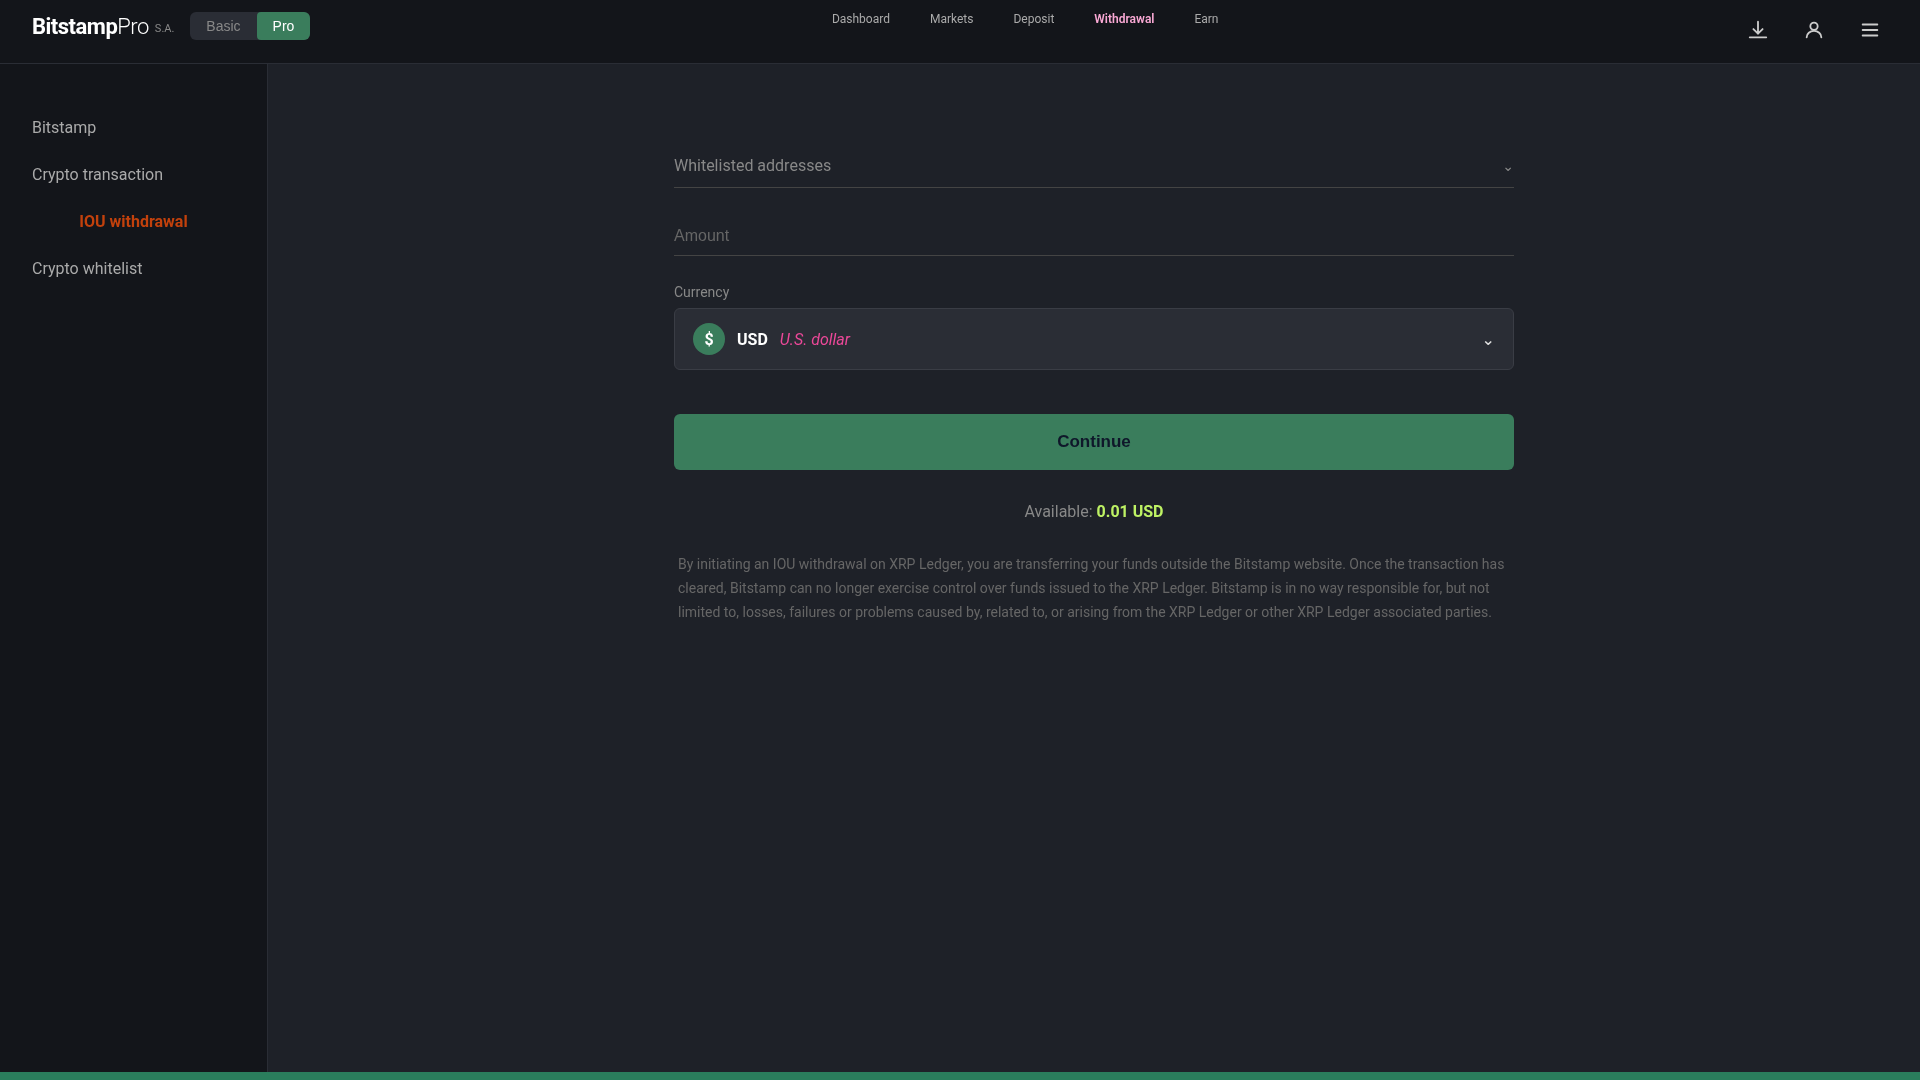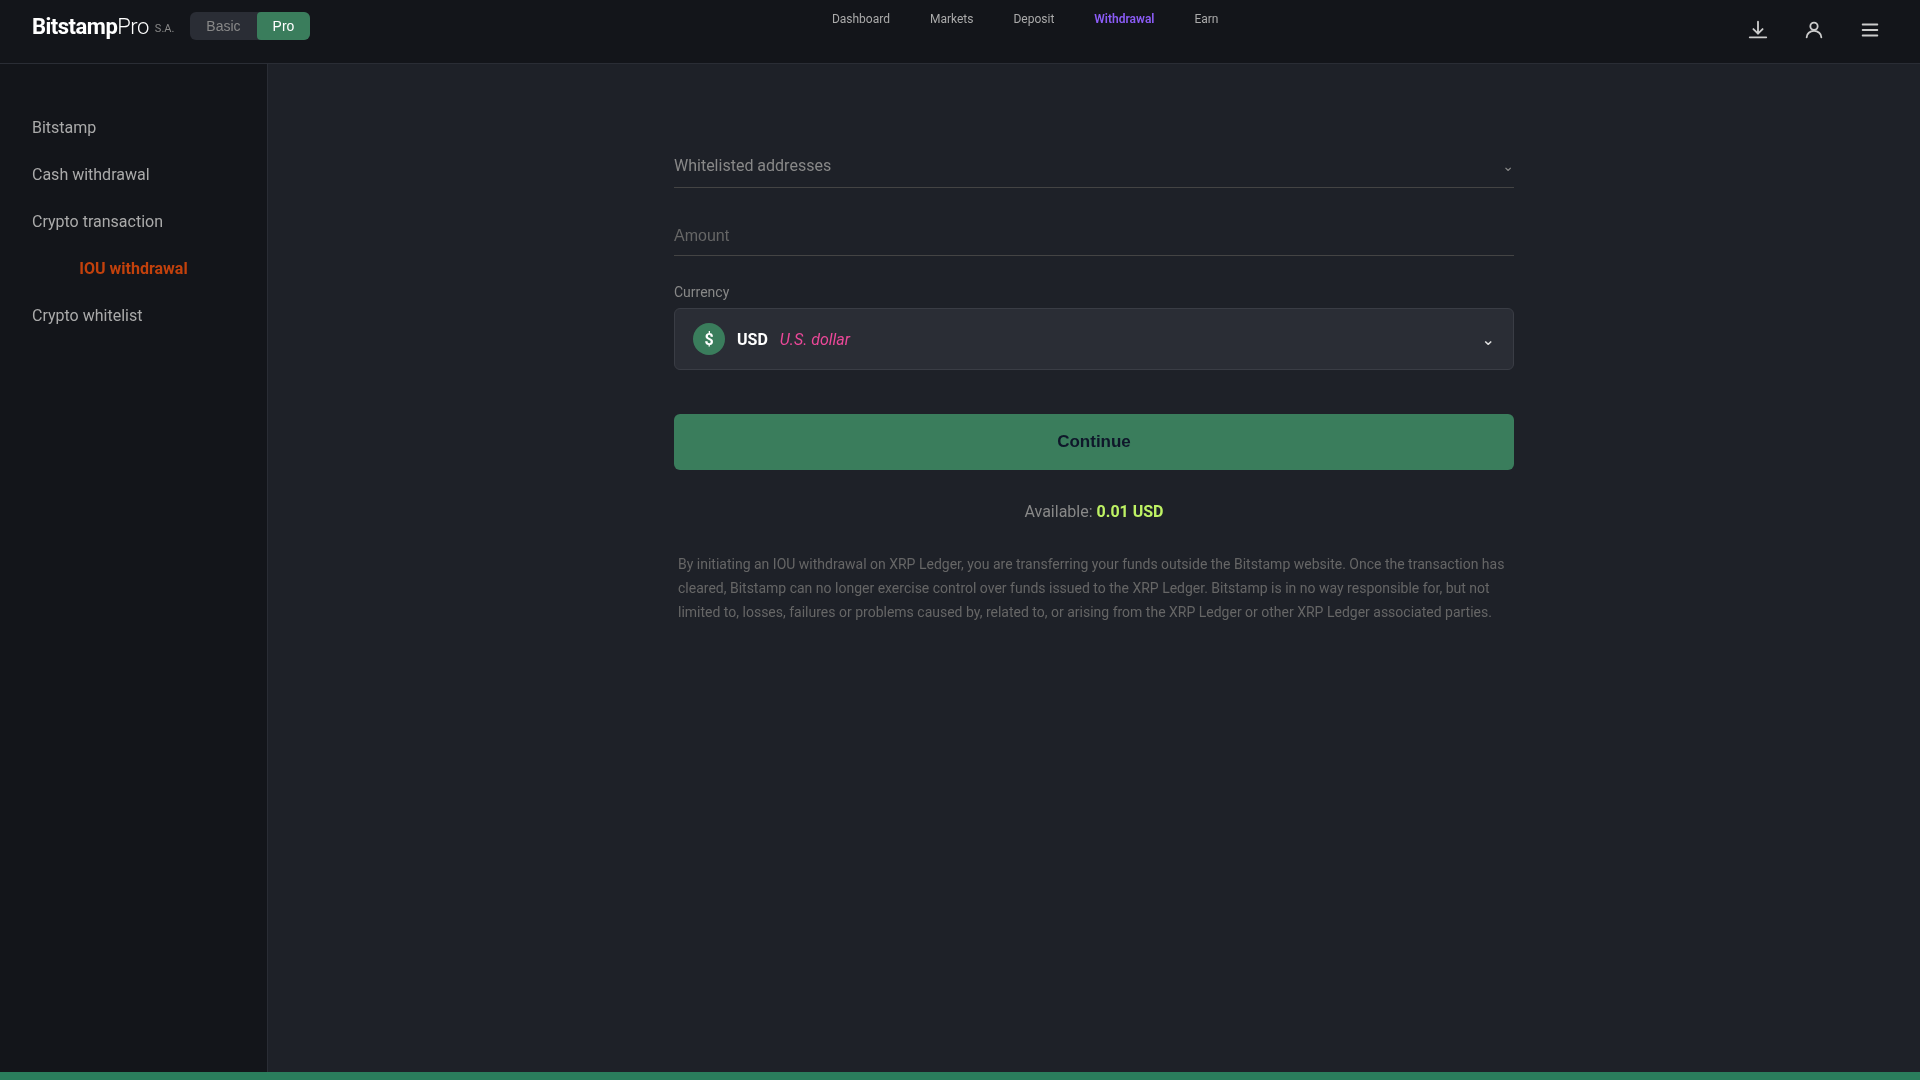--- a/index.html
+++ b/index.html
@@ -86,21 +86,21 @@
     }
 
     .nav-link {
       font-size: 12px;
       color: #aaa;
       cursor: pointer;
       text-decoration: none;
     }
 
     .nav-link.active {
-      color: #8b5cf6;
+      color: #f9a8d4;
       font-weight: 600;
     }
 
     .header-actions {
       display: flex;
       align-items: center;
       gap: 20px;
     }
 
     .icon-btn {
@@ -345,23 +345,20 @@
         </svg>
     </div>
   </div>
 </header>
 
 <div class="layout">
 
   <aside class="sidebar">
     <div class="sidebar-item">
       <span>Bitstamp</span>
-    </div>
-    <div class="sidebar-item">
-      <span>Cash withdrawal</span>
     </div>
     <div class="sidebar-item">
       <span>Crypto transaction</span>
     </div>
     <div class="sidebar-item active">
       <span>IOU withdrawal</span>
     </div>
     <div class="sidebar-item">
       <span>Crypto whitelist</span>
     </div>

